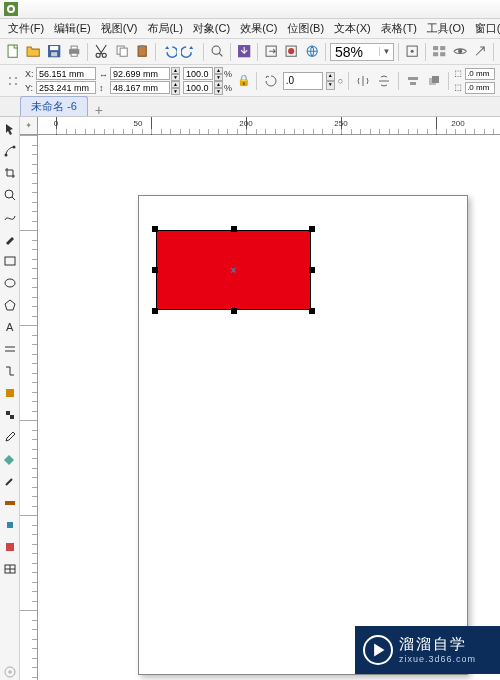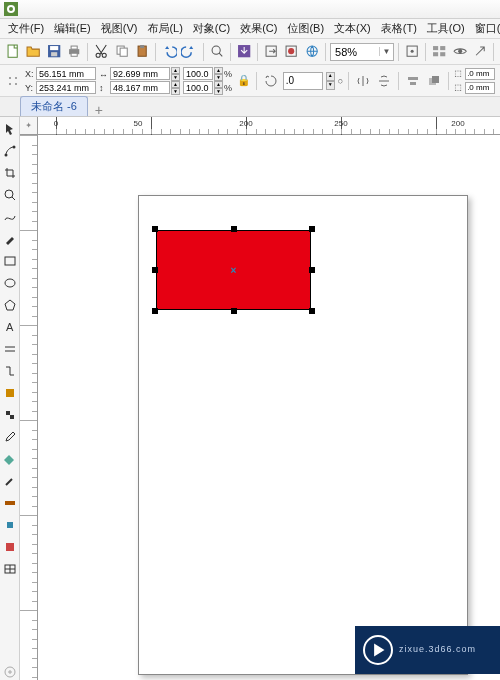--- a/index.html
+++ b/index.html
@@ -13,21 +13,21 @@
     
     
     .menu-bar { height: 20px; background: #f5f5f5; display: flex; align-items: center; padding: 0 4px; border-bottom: 1px solid #d8d8d8; gap: 2px; }
     .menu-item { font-size: 11px; color: #222; padding: 2px 4px; cursor: pointer; white-space: nowrap; }
     
     
     .toolbar { height: 26px; background: #f5f5f5; display: flex; align-items: center; padding: 0 4px; border-bottom: 1px solid #d8d8d8; gap: 2px; }
     .tool-btn { width: 20px; height: 20px; display: flex; align-items: center; justify-content: center; cursor: pointer; border: 1px solid transparent; border-radius: 2px; }
     .sep { width: 1px; height: 18px; background: #ccc; margin: 0 2px; }
     .zoom-box { display: flex; align-items: center; border: 1px solid #b0b0b0; background: #fff; height: 18px; }
-    .zoom-box input { border: none; width: 48px; font-size: 11px; padding: 0 4px; outline: none; }
+    .zoom-box input { border: none; width: 48px; font-size: 14px; padding: 0 4px; outline: none; }
     .zoom-box .dd { width: 14px; text-align: center; font-size: 8px; color: #555; border-left: 1px solid #ccc; cursor: pointer; }
     
     
     .prop-bar { height: 32px; background: #f5f5f5; display: flex; align-items: center; padding: 0 4px; border-bottom: 1px solid #d8d8d8; gap: 3px; }
     .coord-group { display: flex; flex-direction: column; gap: 1px; }
     .coord-row { display: flex; align-items: center; gap: 1px; }
     .coord-label { font-size: 9px; width: 10px; color: #333; }
     .coord-input { width: 60px; height: 13px; border: 1px solid #aaa; font-size: 9px; padding: 0 2px; background: #fff; }
     .spinner { width: 9px; height: 13px; display: flex; flex-direction: column; }
     .spinner span { flex: 1; font-size: 5px; text-align: center; background: #e8e8e8; border: 1px solid #aaa; cursor: pointer; line-height: 5px; }
@@ -609,17 +609,18 @@
     </div>
 
 
     <div class="badge">
       <div class="badge-icon">
           <svg viewBox="0 0 20 20">
             <path d="M7 5l8 5-8 5z" fill="#fff"></path>
           </svg>
         </div>
       <div class="badge-txt">
+        <span class="b1">溜溜自学</span>
         <span class="b2">zixue.3d66.com</span>
       </div>
     </div>
   </div>
 </div>
 
 </body></html>

